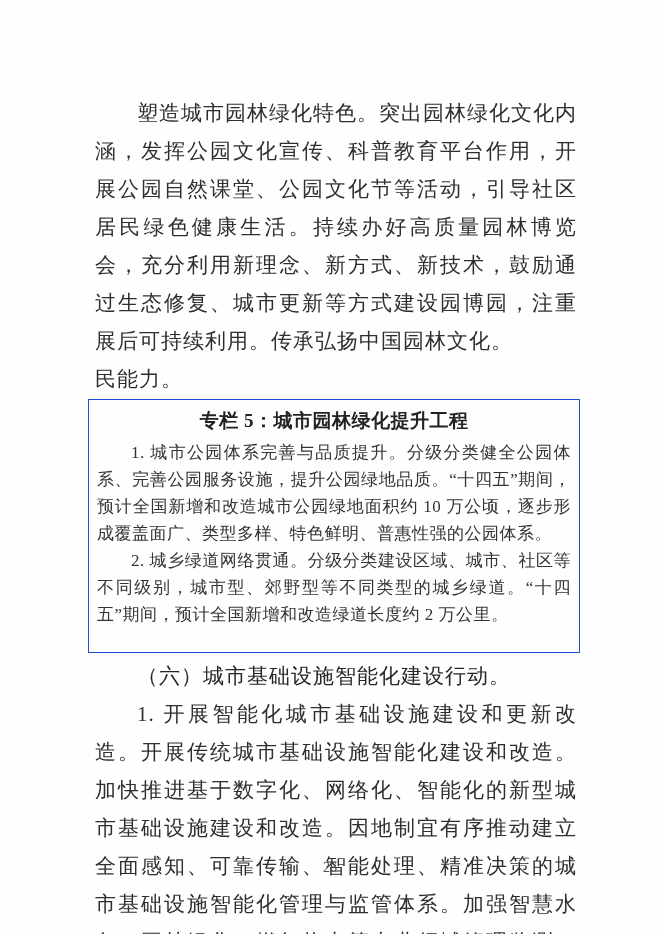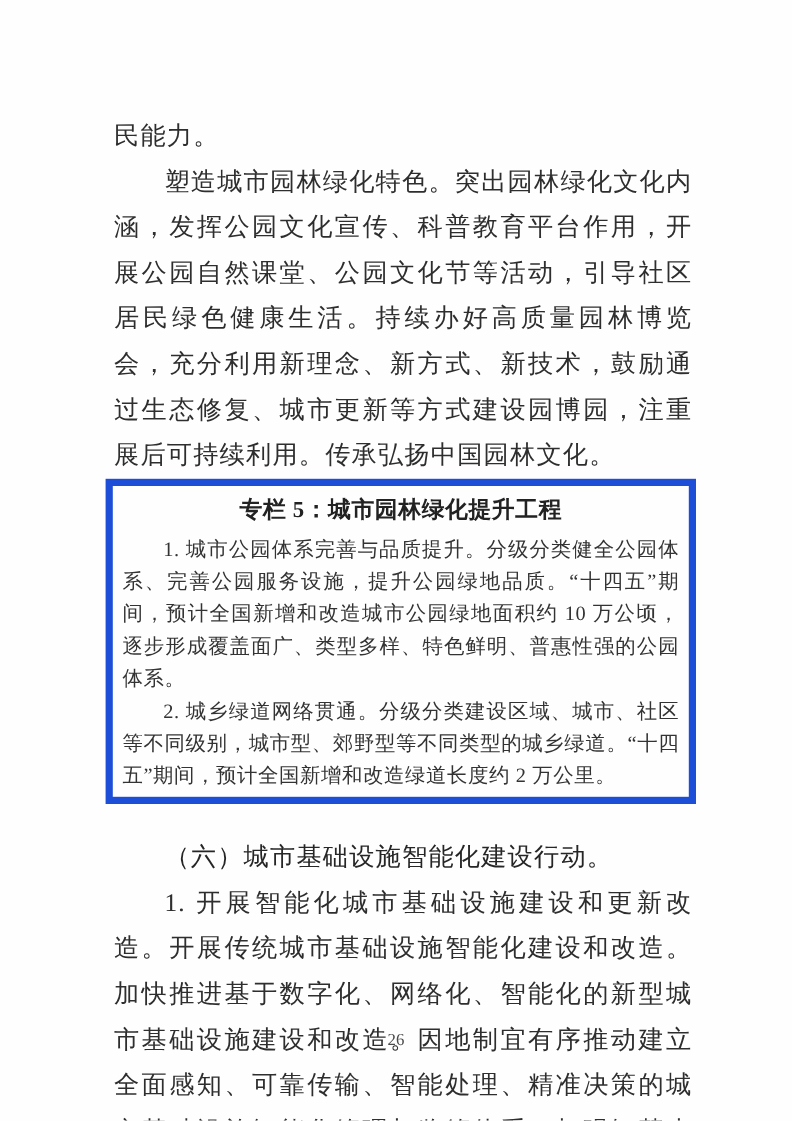--- a/index.html
+++ b/index.html
@@ -29,23 +29,23 @@
     line-height: 38px;
     letter-spacing: 1px;
     text-align: justify;
     text-indent: 0;
   }
   .body-par.indent {
     text-indent: 2em;
   }
   .feature-box {
     box-sizing: border-box;
-    margin: 1px -3px 25px -7px;
-    border: 6px solid #1d4ed8;
-    padding: 7px 8px 4px 8px;
+    margin: 1px -3px 4px -7px;
+    border: 1px solid #1d4ed8;
+    padding: 7px 8px 24px 8px;
     background: #fefefe;
   }
   .box-title {
     margin: 0 0 4px 0;
     text-align: center;
     font-weight: bold;
     font-size: 19px;
     line-height: 28px;
     letter-spacing: 0.5px;
     color: #222222;
@@ -78,23 +78,23 @@
     color: #4a4a4a;
     letter-spacing: 0;
   }
 </style>
 </head>
 <body>
 
 <div class="page">
   <div class="content">
 
+    <p class="body-par indent">塑造城市园林绿化特色。突出园林绿化文化内涵，发挥公园文化宣传、科普教育平台作用，开展公园自然课堂、公园文化节等活动，引导社区居民绿色健康生活。持续办好高质量园林博览会，充分利用新理念、新方式、新技术，鼓励通过生态修复、城市更新等方式建设园博园，注重展后可持续利用。传承弘扬中国园林文化。</p>
+
     <p class="body-par">民能力。</p>
-
-    <p class="body-par indent">塑造城市园林绿化特色。突出园林绿化文化内涵，发挥公园文化宣传、科普教育平台作用，开展公园自然课堂、公园文化节等活动，引导社区居民绿色健康生活。持续办好高质量园林博览会，充分利用新理念、新方式、新技术，鼓励通过生态修复、城市更新等方式建设园博园，注重展后可持续利用。传承弘扬中国园林文化。</p>
 
     <div class="feature-box">
       <p class="box-title">专栏 5：城市园林绿化提升工程</p>
       <p class="box-par">1. 城市公园体系完善与品质提升。分级分类健全公园体系、完善公园服务设施，提升公园绿地品质。“十四五”期间，预计全国新增和改造城市公园绿地面积约 10 万公顷，逐步形成覆盖面广、类型多样、特色鲜明、普惠性强的公园体系。</p>
       <p class="box-par">2. 城乡绿道网络贯通。分级分类建设区域、城市、社区等不同级别，城市型、郊野型等不同类型的城乡绿道。“十四五”期间，预计全国新增和改造绿道长度约 2 万公里。</p>
     </div>
 
     <p class="section-heading">（六）城市基础设施智能化建设行动。</p>
 
     <p class="body-par indent">1. 开展智能化城市基础设施建设和更新改造。开展传统城市基础设施智能化建设和改造。加快推进基于数字化、网络化、智能化的新型城市基础设施建设和改造。因地制宜有序推动建立全面感知、可靠传输、智能处理、精准决策的城市基础设施智能化管理与监管体系。加强智慧水务、园林绿化、燃气热力等专业领域管理监测、养护系统、公众服务系统研发和应用示范，推进各行业规划、设计、施工、管养全生命过程的智慧支</p>

